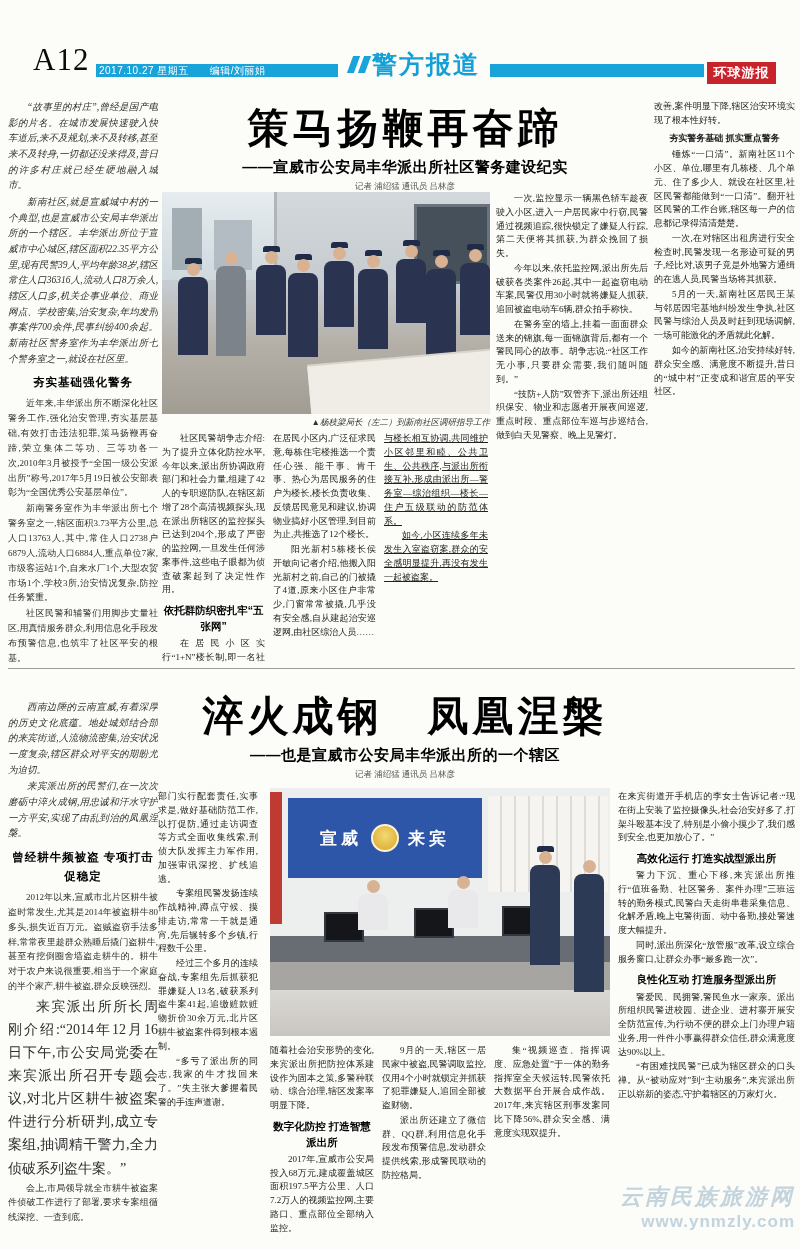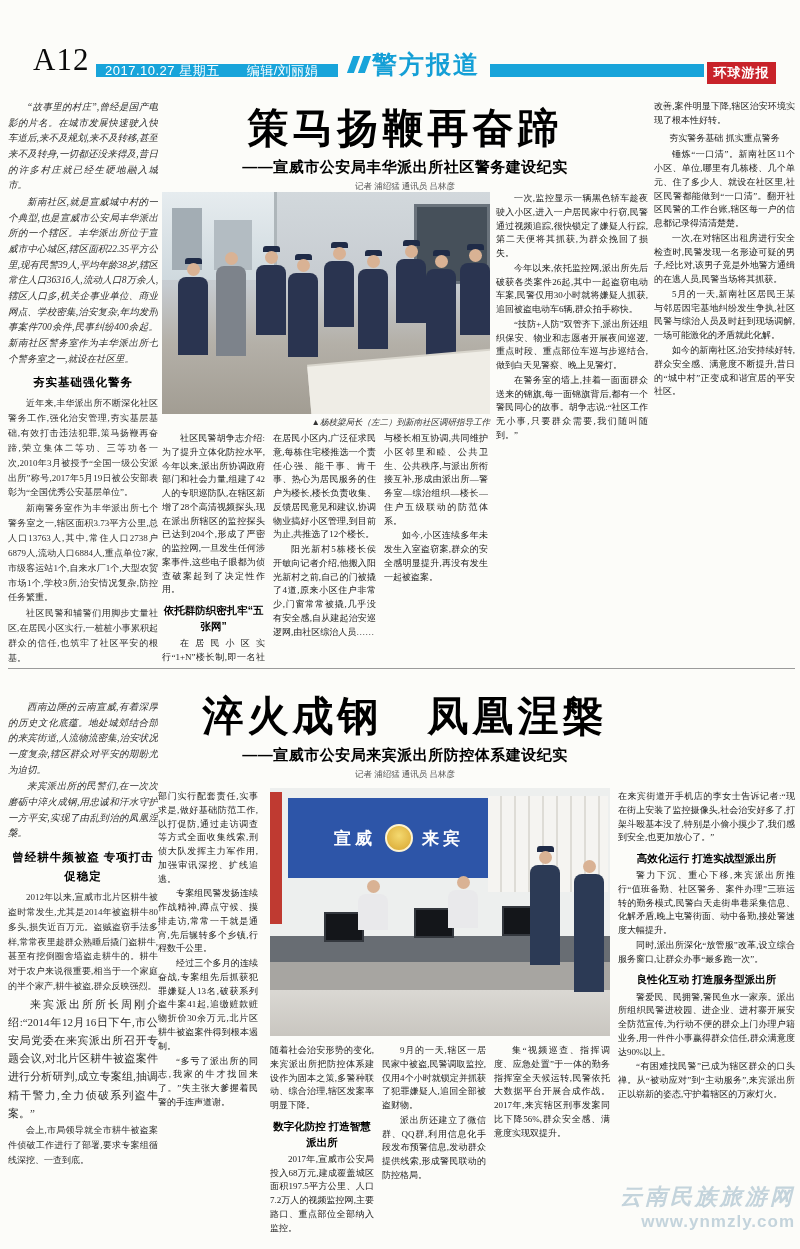--- a/index.html
+++ b/index.html
@@ -5,36 +5,36 @@
   html,body{margin:0;padding:0;background:#9a9a9a;}
   #page{position:relative;width:800px;height:1249px;margin:0 auto;background:#fcfcf9;
         overflow:hidden;font-family:"Liberation Serif",serif;color:#1d1d1d;}
 
   
   .hdr-pageno{position:absolute;left:33px;top:42px;font-family:"Liberation Serif",serif;
               font-size:31px;color:#0a0a0a;letter-spacing:1px;}
   .hdr-bar{position:absolute;top:64px;height:13px;background:#18a4da;}
   .hdr-bar.l{left:96px;width:242px;}
   .hdr-bar.r{left:490px;width:214px;}
-  .hdr-date{font-family:"Liberation Sans",sans-serif;font-size:13px;color:#fff;
-            line-height:13px;padding-left:9px;letter-spacing:.5px;white-space:nowrap;}
+  .hdr-date{font-family:"Liberation Sans",sans-serif;font-size:10px;color:#fff;
+            line-height:13px;padding-left:3px;letter-spacing:.5px;white-space:nowrap;}
   .hdr-section{position:absolute;left:341px;top:48px;width:148px;display:flex;align-items:center;
                justify-content:center;gap:4px;}
   .chev{display:inline-block;width:7px;height:17px;background:#18a4da;transform:skewX(-20deg);}
   .hdr-section .t{font-family:"Liberation Sans",sans-serif;font-weight:bold;font-size:25px;
                   color:#149fd6;letter-spacing:2px;white-space:nowrap;}
   .hdr-masthead{position:absolute;left:707px;top:62px;width:69px;height:22px;background:#c8232a;
                 color:#fff;font-family:"Liberation Sans",sans-serif;font-weight:bold;font-size:13px;
                 line-height:22px;text-align:center;letter-spacing:1px;}
 
   
   .col{position:absolute;overflow:hidden;text-align:justify;font-size:9px;line-height:1.53;color:#222;}
   .col p{margin:0 0 1px;text-indent:2em;}
   .col p.noind{text-indent:0;}
-  .col p.lead{font-family:"Liberation Sans",sans-serif;font-weight:normal;text-indent:0;
+  .col p.lead{font-family:"Liberation Sans",sans-serif;font-weight:bold;text-indent:0;
               text-align:center;margin:4px 0 3px;}
   .col h3{font-family:"Liberation Sans",sans-serif;font-size:11.5px;font-weight:bold;
           text-align:center;margin:6px 0 4px;letter-spacing:1px;color:#000;font-style:normal;}
   .col h4{font-family:"Liberation Sans",sans-serif;font-size:10.5px;font-weight:bold;
           text-align:center;margin:5px 0 3px;color:#000;font-style:normal;}
   .intro{font-style:italic;font-size:9.5px;line-height:1.65;color:#2e2e2e;}
 
   
   .a-head{position:absolute;left:162px;width:486px;text-align:center;
           font-family:"Liberation Sans",sans-serif;color:#000;}
@@ -58,21 +58,21 @@
           transform:rotate(-5deg);box-shadow:0 -2px 0 #d8d5cc;}
   .fig{position:absolute;width:34px;}
   .fig .cap{display:block;width:17px;height:6px;background:#1f2b47;border-radius:3px 3px 0 0;margin:0 auto -1px;}
   .fig .head{display:block;width:13px;height:13px;border-radius:50%;background:#d9b294;margin:0 auto;}
   .fig .torso{display:block;width:30px;background:#2a3450;border-radius:8px 8px 0 0;margin:1px auto 0;}
   .fig.civ .torso{background:#7d838b;}
 
   #photo2{left:270px;top:788px;width:340px;height:248px;background:#edefee;}
   #photo2 .banner{position:absolute;left:0;top:4px;width:12px;height:132px;background:#bf3a31;}
   #photo2 .bluewall{position:absolute;left:18px;top:10px;width:194px;height:80px;background:#2d55a8;
-          display:flex;align-items:center;justify-content:center;gap:9px;padding-left:14px;}
+          display:flex;align-items:center;justify-content:center;gap:9px;}
   #photo2 .bluewall .wtxt{color:#fff;font-family:"Liberation Sans",sans-serif;font-weight:bold;
           font-size:17px;letter-spacing:4px;white-space:nowrap;}
   #photo2 .badge{width:24px;height:24px;border-radius:50%;
           background:radial-gradient(circle at 50% 40%,#f4d970,#d8a52e);border:2px solid #fdf3d0;}
   #photo2 .shelf{position:absolute;left:218px;top:8px;width:120px;height:96px;
           background:repeating-linear-gradient(90deg,#f5f4f1 0 12px,#dedcd6 12px 14px);}
   #photo2 .desk{position:absolute;left:0;top:148px;width:340px;height:26px;background:#686d73;}
   #photo2 .deskfront{position:absolute;left:0;top:174px;width:340px;height:28px;background:#a7a5a1;}
   #photo2 .floor{position:absolute;left:0;top:202px;width:340px;height:46px;
           background:linear-gradient(180deg,#dad8d3,#c9c6c0);}
@@ -111,21 +111,21 @@
     <div class="h2">——宣威市公安局丰华派出所社区警务建设纪实</div>
     <div class="by">记者 浦绍猛 通讯员 吕林彦</div>
   </div>
 
   <div class="col intro" style="left:8px;top:100px;width:150px;height:566px;">
     <p>“故事里的村庄”,曾经是国产电影的片名。在城市发展快速驶入快车道后,来不及规划,来不及转移,甚至来不及转身,一切都还没来得及,昔日的许多村庄就已经生硬地融入城市。</p>
     <p>新南社区,就是宣威城中村的一个典型,也是宣威市公安局丰华派出所的一个辖区。丰华派出所位于宣威市中心城区,辖区面积22.35平方公里,现有民警39人,平均年龄38岁,辖区常住人口36316人,流动人口8万余人,辖区人口多,机关企事业单位、商业网点、学校密集,治安复杂,年均发刑事案件700余件,民事纠纷400余起。新南社区警务室作为丰华派出所七个警务室之一,就设在社区里。</p>
     <h3>夯实基础强化警务</h3>
     <p style="font-style:normal;font-size:9px;">近年来,丰华派出所不断深化社区警务工作,强化治安管理,夯实基层基础,有效打击违法犯罪,策马扬鞭再奋蹄,荣立集体二等功、三等功各一次,2010年3月被授予“全国一级公安派出所”称号,2017年5月19日被公安部表彰为“全国优秀公安基层单位”。</p>
     <p style="font-style:normal;font-size:9px;">新南警务室作为丰华派出所七个警务室之一,辖区面积3.73平方公里,总人口13763人,其中,常住人口2738户6879人,流动人口6884人,重点单位7家,市级客运站1个,自来水厂1个,大型农贸市场1个,学校3所,治安情况复杂,防控任务繁重。</p>
-    <p style="font-style:normal;font-size:9px;">社区民警和辅警们用脚步丈量社区,在居民小区实行,一桩桩小事累积起群众的信任,也筑牢了社区平安的根基。</p>
+    <p style="font-style:normal;font-size:9px;">社区民警和辅警们用脚步丈量社区,用真情服务群众,利用信息化手段发布预警信息,也筑牢了社区平安的根基。</p>
   </div>
 
   <div class="photo" id="photo1">
     <div class="window">
       <div class="bld1"></div>
       <div class="bld2"></div>
     </div>
     <div class="board"></div>
     <div class="fig" style="left:14px;top:66px;">
         <span class="cap"></span>
@@ -177,53 +177,53 @@
 
   <div class="col" style="left:162px;top:432px;width:103px;height:234px;">
     <p>社区民警胡争志介绍:为了提升立体化防控水平,今年以来,派出所协调政府部门和社会力量,组建了42人的专职巡防队,在辖区新增了28个高清视频探头,现在派出所辖区的监控探头已达到204个,形成了严密的监控网,一旦发生任何涉案事件,这些电子眼都为侦查破案起到了决定性作用。</p>
     <h4>依托群防织密扎牢“五张网”</h4>
     <p>在居民小区实行“1+N”楼长制,即一名社区民警联系若干名楼长,共同编织治安防范网。</p>
   </div>
   <div class="col" style="left:273px;top:432px;width:103px;height:234px;">
     <p class="noind">在居民小区内,广泛征求民意,每栋住宅楼推选一个责任心强、能干事、肯干事、热心为居民服务的住户为楼长,楼长负责收集、反馈居民意见和建议,协调物业搞好小区管理,到目前为止,共推选了12个楼长。</p>
     <p>阳光新村5栋楼长侯开敏向记者介绍,他搬入阳光新村之前,自己的门被撬了4道,原来小区住户非常少,门窗常常被撬,几乎没有安全感,自从建起治安巡逻网,由社区综治人员……</p>
   </div>
-  <div class="col" style="left:384px;top:432px;width:104px;height:234px;">
+  <div class="col" style="left:384px;top:432px;width:104px;height:234px;text-decoration:underline;">
     <p class="noind">与楼长相互协调,共同维护小区邻里和睦、公共卫生、公共秩序,与派出所衔接互补,形成由派出所—警务室—综治组织—楼长—住户五级联动的防范体系。</p>
     <p>如今,小区连续多年未发生入室盗窃案,群众的安全感明显提升,再没有发生一起被盗案。</p>
   </div>
   <div class="col" style="left:496px;top:192px;width:152px;height:474px;">
     <p>一次,监控显示一辆黑色轿车趁夜驶入小区,进入一户居民家中行窃,民警通过视频追踪,很快锁定了嫌疑人行踪,第二天便将其抓获,为群众挽回了损失。</p>
     <p>今年以来,依托监控网,派出所先后破获各类案件26起,其中一起盗窃电动车案,民警仅用30小时就将嫌疑人抓获,追回被盗电动车6辆,群众拍手称快。</p>
+    <p>在警务室的墙上,挂着一面面群众送来的锦旗,每一面锦旗背后,都有一个警民同心的故事。胡争志说:“社区工作无小事,只要群众需要,我们随叫随到。”</p>
     <p>“技防+人防”双管齐下,派出所还组织保安、物业和志愿者开展夜间巡逻,重点时段、重点部位车巡与步巡结合,做到白天见警察、晚上见警灯。</p>
-    <p>在警务室的墙上,挂着一面面群众送来的锦旗,每一面锦旗背后,都有一个警民同心的故事。胡争志说:“社区工作无小事,只要群众需要,我们随叫随到。”</p>
   </div>
   <div class="col" style="left:654px;top:100px;width:141px;height:566px;">
     <p class="noind">改善,案件明显下降,辖区治安环境实现了根本性好转。</p>
     <p class="lead">夯实警务基础 抓实重点警务</p>
     <p>锤炼“一口清”。新南社区11个小区、单位,哪里有几栋楼、几个单元、住了多少人、就设在社区里,社区民警都能做到“一口清”。翻开社区民警的工作台账,辖区每一户的信息都记录得清清楚楚。</p>
     <p>一次,在对辖区出租房进行安全检查时,民警发现一名形迹可疑的男子,经比对,该男子竟是外地警方通缉的在逃人员,民警当场将其抓获。</p>
     <p>5月的一天,新南社区居民王某与邻居因宅基地纠纷发生争执,社区民警与综治人员及时赶到现场调解,一场可能激化的矛盾就此化解。</p>
     <p>如今的新南社区,治安持续好转,群众安全感、满意度不断提升,昔日的“城中村”正变成和谐宜居的平安社区。</p>
   </div>
 
   <div class="rule"></div>
 
   <div class="a-head" style="top:686px;">
     <div class="h1">淬火成钢　凤凰涅槃</div>
-    <div class="h2">——宣威市公安局来宾派出所防控体系建设纪实</div>
+    <div class="h2">——也是宣威市公安局丰华派出所的一个辖区</div>
     <div class="by">记者 浦绍猛 通讯员 吕林彦</div>
   </div>
 
   <div class="col intro" style="left:8px;top:700px;width:150px;height:545px;">
     <p>西南边陲的云南宣威,有着深厚的历史文化底蕴。地处城郊结合部的来宾街道,人流物流密集,治安状况一度复杂,辖区群众对平安的期盼尤为迫切。</p>
     <p>来宾派出所的民警们,在一次次磨砺中淬火成钢,用忠诚和汗水守护一方平安,实现了由乱到治的凤凰涅槃。</p>
     <h3>曾经耕牛频被盗 专项打击促稳定</h3>
     <p style="font-style:normal;font-size:9px;">2012年以来,宣威市北片区耕牛被盗时常发生,尤其是2014年被盗耕牛80多头,损失近百万元。盗贼盗窃手法多样,常常夜里趁群众熟睡后撬门盗耕牛,甚至有挖倒圈舍墙盗走耕牛的。耕牛对于农户来说很重要,相当于一个家庭的半个家产,耕牛被盗,群众反映强烈。</p>
-    <p style="font-style:normal;font-size:11px;">来宾派出所所长周刚介绍:“2014年12月16日下午,市公安局党委在来宾派出所召开专题会议,对北片区耕牛被盗案件进行分析研判,成立专案组,抽调精干警力,全力侦破系列盗牛案。”</p>
+    <p style="font-style:normal;font-size:14px;">来宾派出所所长周刚介绍:“2014年12月16日下午,市公安局党委在来宾派出所召开专题会议,对北片区耕牛被盗案件进行分析研判,成立专案组,抽调精干警力,全力侦破系列盗牛案。”</p>
     <p style="font-style:normal;font-size:9px;">会上,市局领导就全市耕牛被盗案件侦破工作进行了部署,要求专案组循线深挖、一查到底。</p>
   </div>
 
   <div class="col" style="left:158px;top:790px;width:100px;height:452px;">
     <p class="noind">部门实行配套责任,实事求是,做好基础防范工作,以打促防,通过走访调查等方式全面收集线索,刑侦大队发挥主力军作用,加强审讯深挖、扩线追逃。</p>
     <p>专案组民警发扬连续作战精神,蹲点守候、摸排走访,常常一干就是通宵,先后辗转多个乡镇,行程数千公里。</p>
     <p>经过三个多月的连续奋战,专案组先后抓获犯罪嫌疑人13名,破获系列盗牛案41起,追缴赃款赃物折价30余万元,北片区耕牛被盗案件得到根本遏制。</p>
     <p>“多亏了派出所的同志,我家的牛才找回来了。”失主张大爹握着民警的手连声道谢。</p>
   </div>
 

